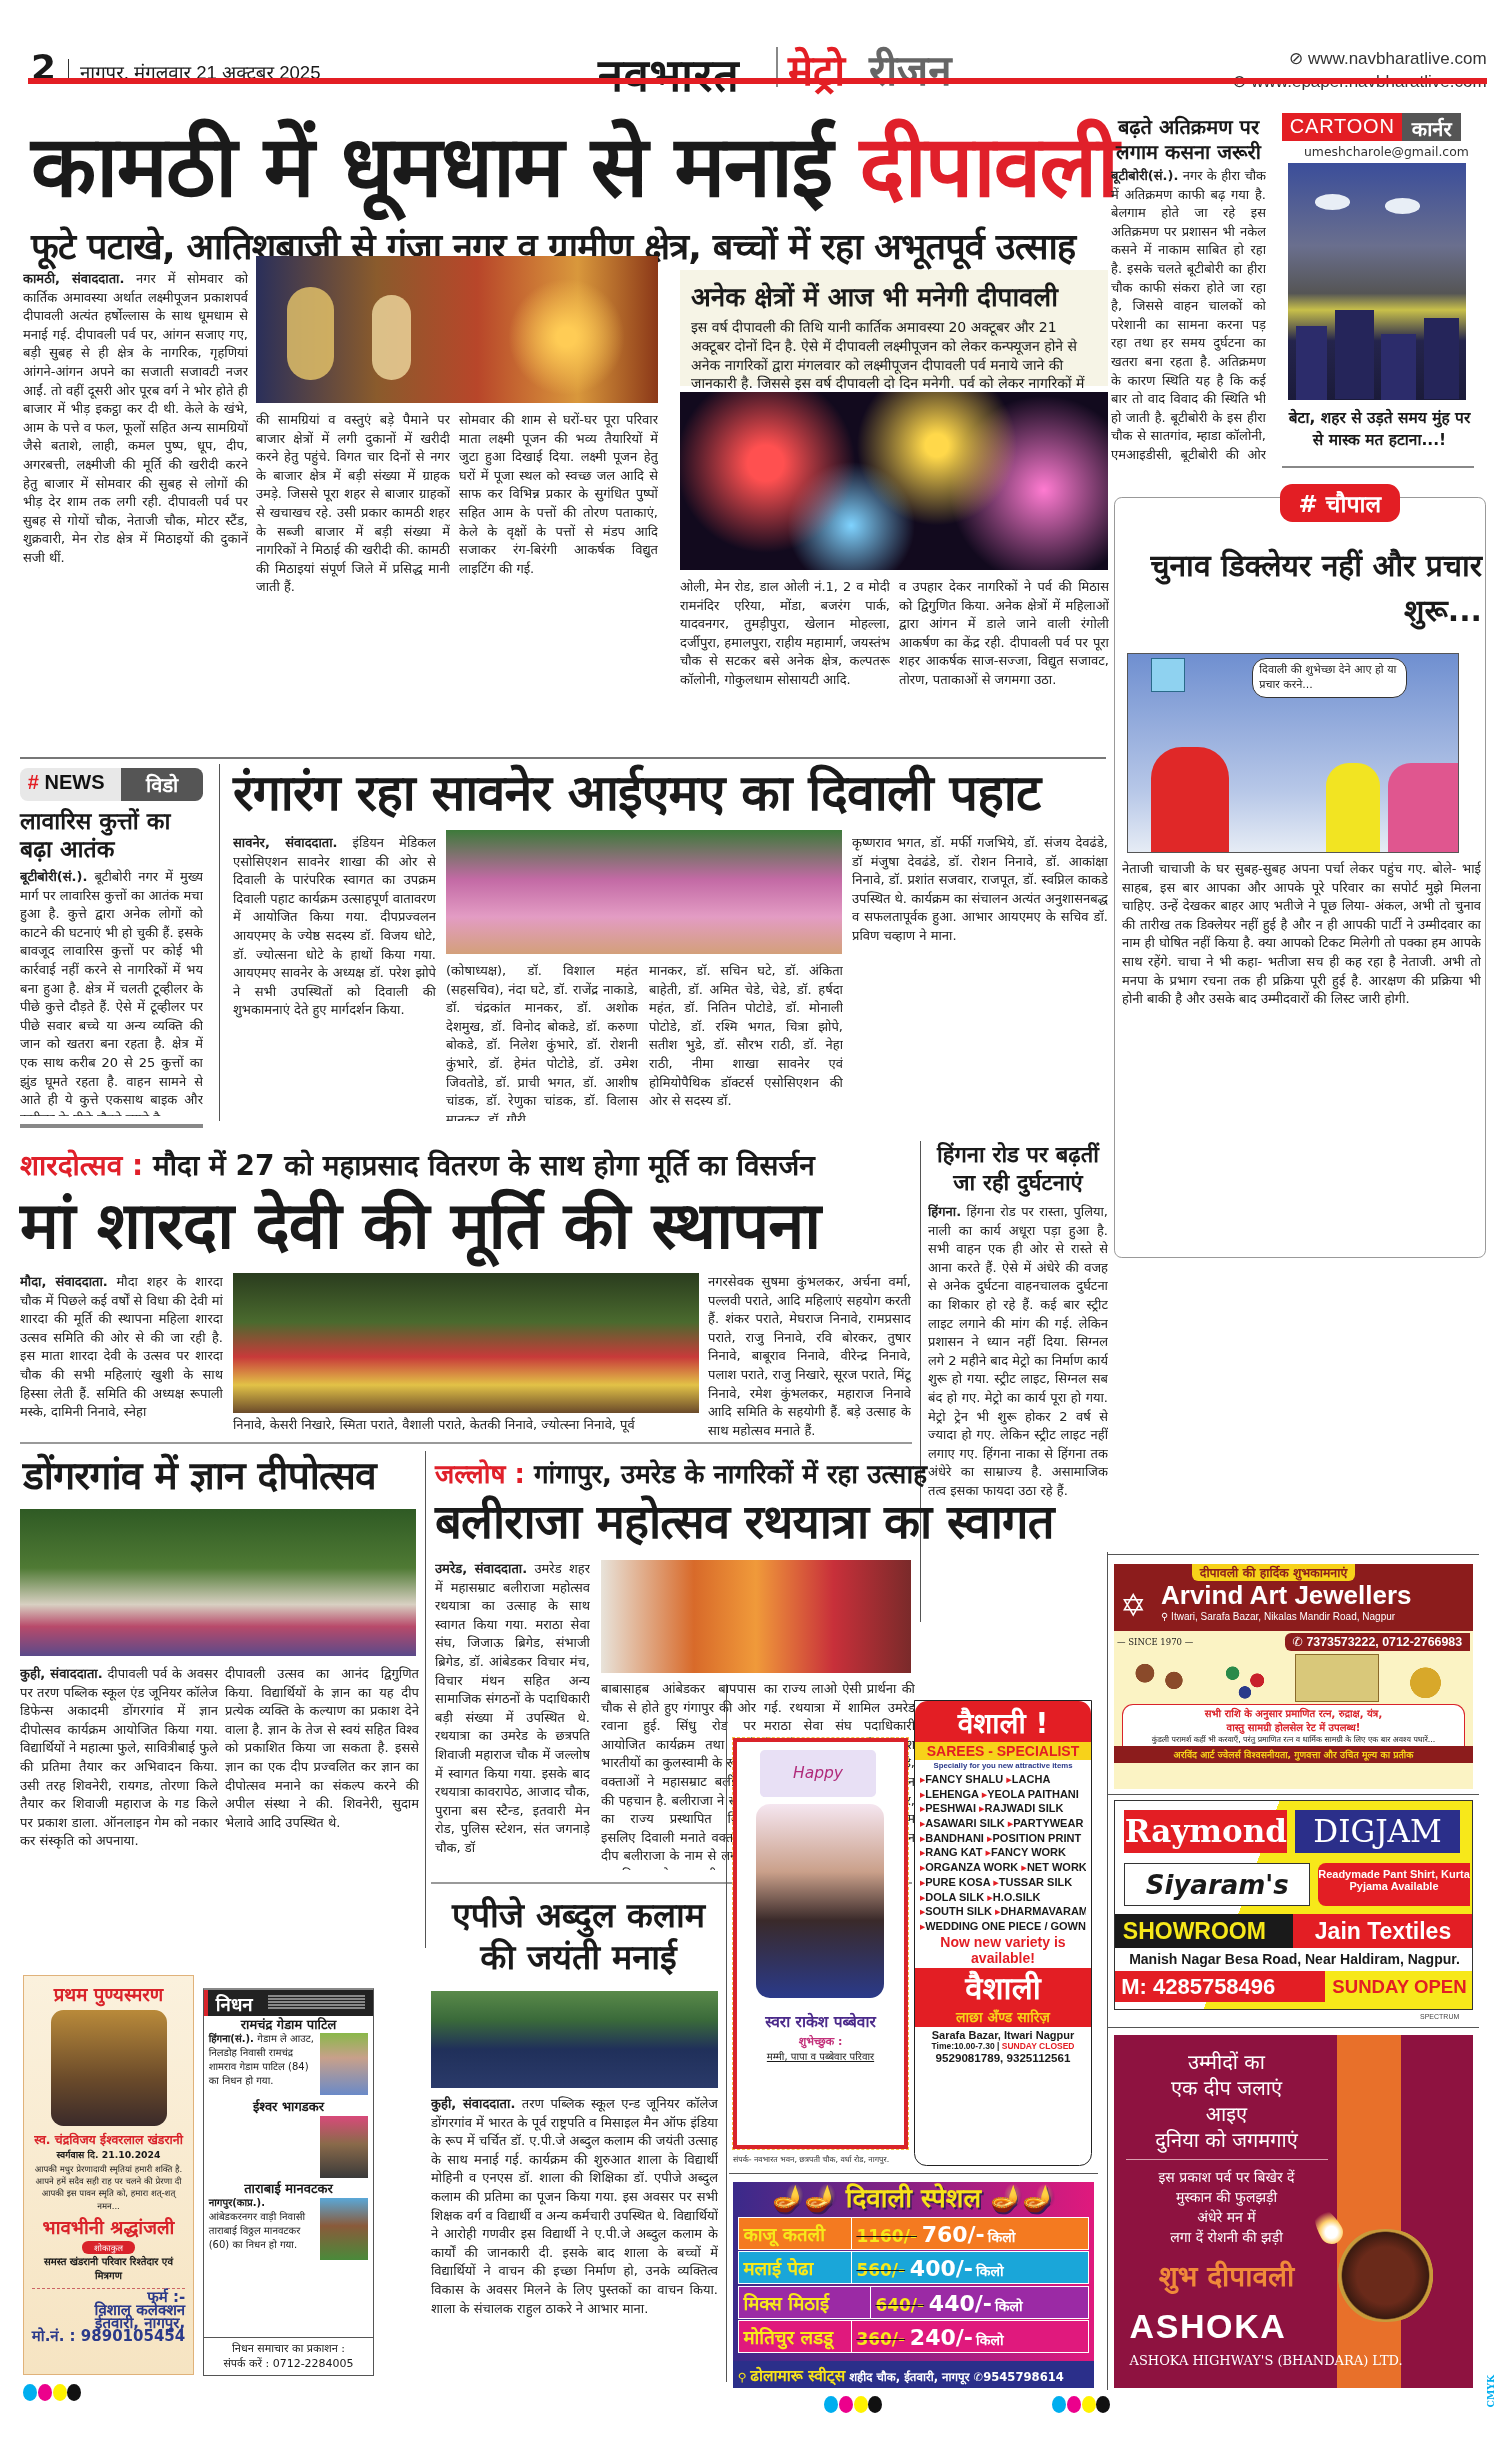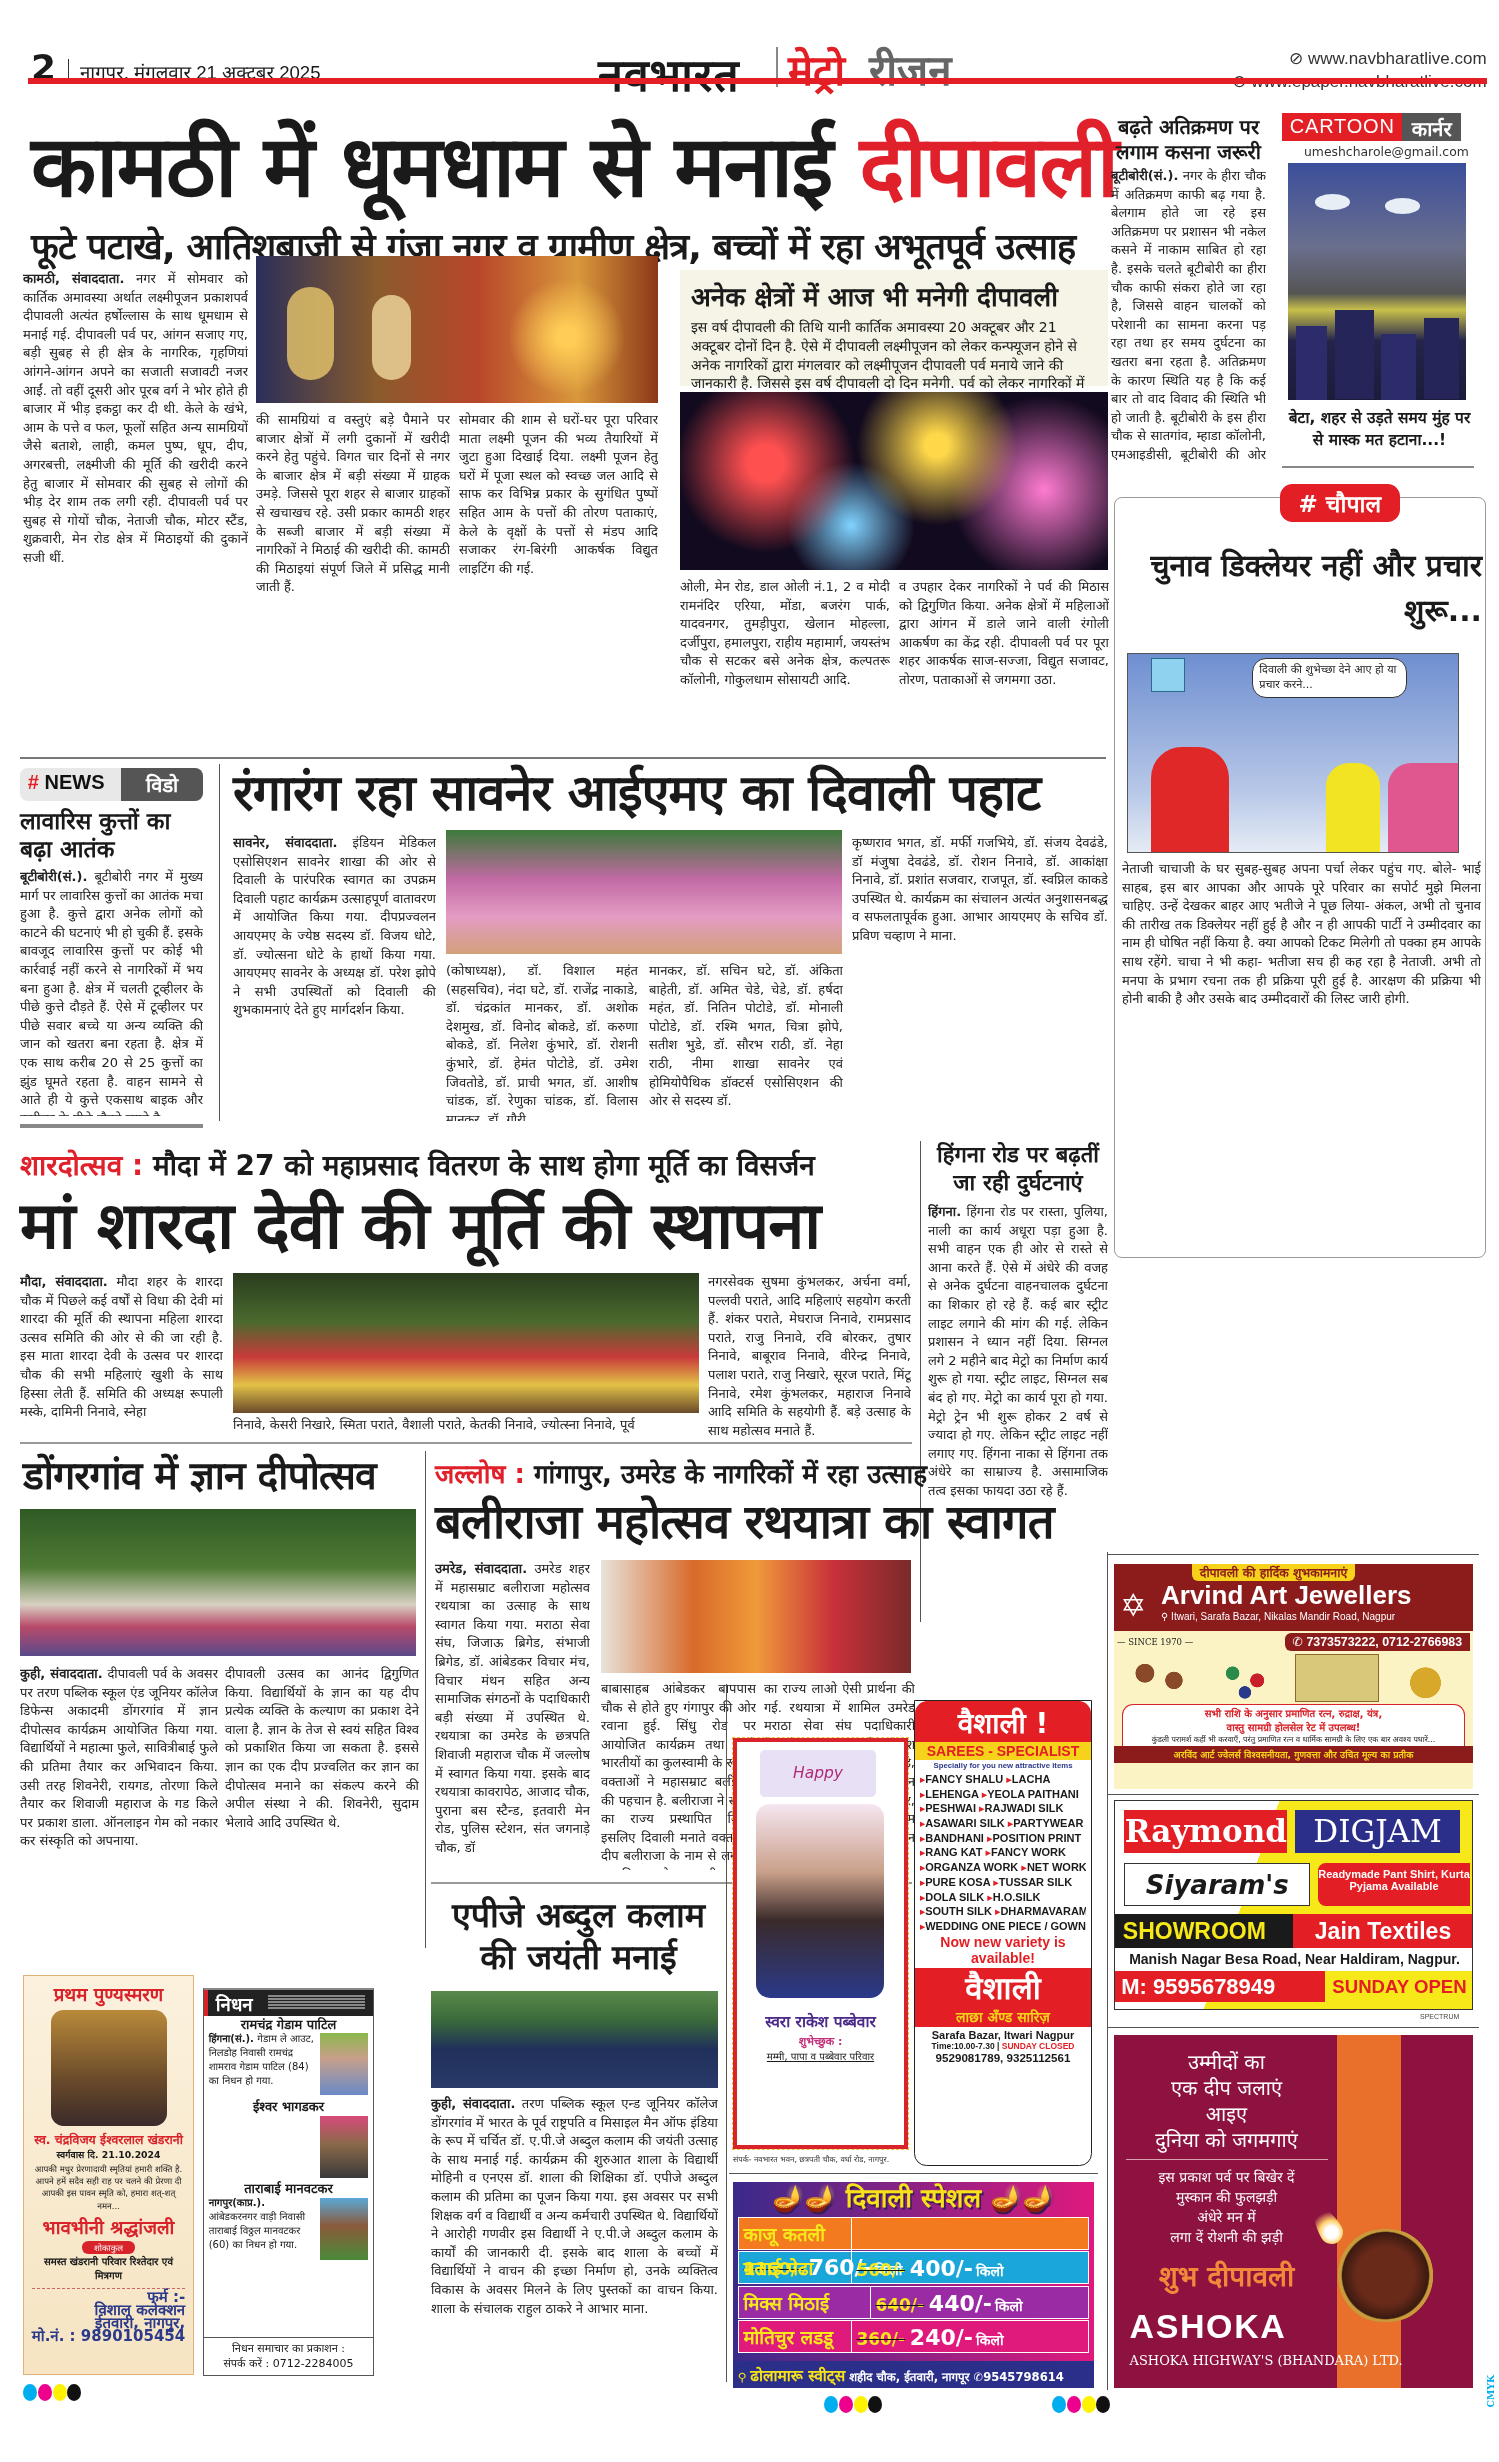--- a/index.html
+++ b/index.html
@@ -273,21 +273,21 @@
   </div>
   <div style="text-align:center;font-size:11px;font-weight:bold;" class="cond">Sarafa Bazar, Itwari Nagpur</div>
   <div style="text-align:center;font-size:8.5px;font-weight:bold;" class="cond"><span>Time:10.00-7.30</span> | <span style="color:#e31e24">SUNDAY CLOSED</span></div>
   <div style="text-align:center;font-size:11.6px;font-weight:bold;" class="cond">9529081789, 9325112561</div>
 </div>
 
 <div class="hrule" style="left:729px;top:2173px;width:369px;height:0.8px;background:#555;"></div>
 <div class="ad" style="left:733px;top:2182px;width:361px;height:206px;background:linear-gradient(90deg,#3a2a8a,#e0197d);">
   <div style="text-align:center;font-size:26px;font-weight:900;color:#f7e21a;line-height:33px;text-shadow:1.6px 1.6px 0 #3a1a5a;"><span>🪔🪔 </span><span>दिवाली स्पेशल</span><span> 🪔🪔</span></div>
   <div id="sweets-rows" style="margin:1.6px 4.7px;">
-      <div style="display: flex; height: 33px; margin-bottom: 1.6px; background: rgb(244, 122, 32); border: 0.8px solid rgb(255, 255, 255); flex-direction: column;">
+      <div style="display: flex; height: 33px; margin-bottom: 1.6px; background: rgb(244, 122, 32); border: 0.8px solid rgb(255, 255, 255);">
         <div style="width: 113px; color: rgb(247, 232, 26); font-size: 18.6px; font-weight: 900; line-height: 33px; padding-left: 4.7px; border-right: 0.8px solid rgb(255, 255, 255); white-space: nowrap;">काजू कतली</div>
         <div style="flex: 1 1 0%; line-height: 33px; white-space: nowrap;"><span style="color: rgb(247, 232, 26); text-decoration: line-through rgb(17, 17, 17); font-size: 17px; font-weight: 900; margin: 0px 4.7px;">1160/-</span><span style="color: rgb(255, 255, 255); font-size: 22px; font-weight: 900;">760/-</span><span style="color: rgb(255, 255, 255); font-size: 14px; font-weight: bold; margin-left: 3.1px;">किलो</span></div>
       </div>
       <div style="display: flex; height: 33px; margin-bottom: 1.6px; background: rgb(26, 166, 217); border: 0.8px solid rgb(255, 255, 255);">
         <div style="width: 113px; color: rgb(247, 232, 26); font-size: 18.6px; font-weight: 900; line-height: 33px; padding-left: 4.7px; border-right: 0.8px solid rgb(255, 255, 255); white-space: nowrap;">मलाई पेढा</div>
         <div style="flex: 1 1 0%; line-height: 33px; white-space: nowrap;"><span style="color: rgb(247, 232, 26); text-decoration: line-through rgb(17, 17, 17); font-size: 17px; font-weight: 900; margin: 0px 4.7px;">560/-</span><span style="color: rgb(255, 255, 255); font-size: 22px; font-weight: 900;">400/-</span><span style="color: rgb(255, 255, 255); font-size: 14px; font-weight: bold; margin-left: 3.1px;">किलो</span></div>
       </div>
       <div style="display: flex; height: 33px; margin-bottom: 1.6px; background: rgb(155, 42, 165); border: 0.8px solid rgb(255, 255, 255);">
         <div style="width: 132px; color: rgb(247, 232, 26); font-size: 18.6px; font-weight: 900; line-height: 33px; padding-left: 4.7px; border-right: 0.8px solid rgb(255, 255, 255); white-space: nowrap;">मिक्स मिठाई</div>
         <div style="flex: 1 1 0%; line-height: 33px; white-space: nowrap;"><span style="color: rgb(247, 232, 26); text-decoration: line-through rgb(17, 17, 17); font-size: 17px; font-weight: 900; margin: 0px 4.7px;">640/-</span><span style="color: rgb(255, 255, 255); font-size: 22px; font-weight: 900;">440/-</span><span style="color: rgb(255, 255, 255); font-size: 14px; font-weight: bold; margin-left: 3.1px;">किलो</span></div>
@@ -331,21 +331,21 @@
 
 <div class="hrule" style="left:1107px;top:1794px;width:372px;height:0.8px;background:#555;"></div>
 <div class="ad" style="left:1114px;top:1800px;width:359px;height:210px;background:linear-gradient(110deg,#fff 0 38%,#f7e81a 38%);border:0.8px solid #333;">
   <div style="position:absolute;left:9.3px;top:9.3px;width:163px;height:43px;background:#e31e24;color:#fff;font-size:31px;font-weight:bold;text-align:center;line-height:43px;" class="serif">Raymond</div>
   <div style="position:absolute;left:180px;top:9.3px;width:165px;height:43px;background:#2b2f8a;color:#fff;font-size:31px;text-align:center;line-height:43px;" class="serif">DIGJAM</div>
   <div style="position:absolute;left:9.3px;top:62px;width:186px;height:43px;background:#fff;border:0.8px solid #333;font-size:26px;font-weight:900;font-style:italic;text-align:center;line-height:43px;">Siyaram's</div>
   <div style="position:absolute;left:203px;top:62px;width:152px;height:43px;background:#e31e24;color:#fff;font-size:11px;font-weight:bold;text-align:center;padding-top:4.7px;border-radius:7.8px 0 0 7.8px;" class="cond">Readymade Pant Shirt, Kurta Pyjama Available</div>
   <div style="position:absolute;left:0;top:113px;width:178px;height:34px;background:#1a1a1a;color:#f7e81a;font-size:23px;font-weight:900;line-height:34px;padding-left:7.8px;" class="cond">SHOWROOM</div>
   <div style="position:absolute;left:178px;top:113px;width:180px;height:34px;background:#e31e24;color:#fff;font-size:23px;font-weight:900;line-height:34px;text-align:center;" class="cond">Jain Textiles</div>
   <div style="position:absolute;left:0;top:147px;width:359px;height:23px;background:#fff;font-size:14px;font-weight:bold;line-height:23px;text-align:center;" class="cond">Manish Nagar Besa Road, Near Haldiram, Nagpur.</div>
-  <div style="position:absolute;left:0;top:170px;width:210px;height:31px;background:#e31e24;color:#fff;font-size:22px;font-weight:900;line-height:31px;padding-left:6.2px;" class="cond">M: 9595678949</div>
+  <div style="position:absolute;left:0;top:170px;width:210px;height:31px;background:#e31e24;color:#fff;font-size:22px;font-weight:900;line-height:31px;padding-left:6.2px;" class="cond">M: 4285758496</div>
   <div style="position:absolute;left:210px;top:170px;width:149px;height:31px;color:#e31e24;font-size:18.6px;font-weight:900;line-height:31px;text-align:center;" class="cond">SUNDAY OPEN</div>
 </div>
 <div class="abs cond" style="left:1420px;top:2013px;font-size:7px;color:#444;">SPECTRUM</div>
 
 <div class="hrule" style="left:1107px;top:2027px;width:372px;height:0.8px;background:#555;"></div>
 <div class="ad" style="left:1114px;top:2035px;width:359px;height:353px;background:linear-gradient(90deg,#8e1240 0 62%,#e8702a 62% 80%,#8e1240 80%);">
   <div style="position:absolute;left:0;top:14px;width:225px;text-align:center;color:#fff;font-size:20px;line-height:26px;">
     <div>उम्मीदों का</div>
       <div>एक दीप जलाएं</div>
       <div>आइए</div>

